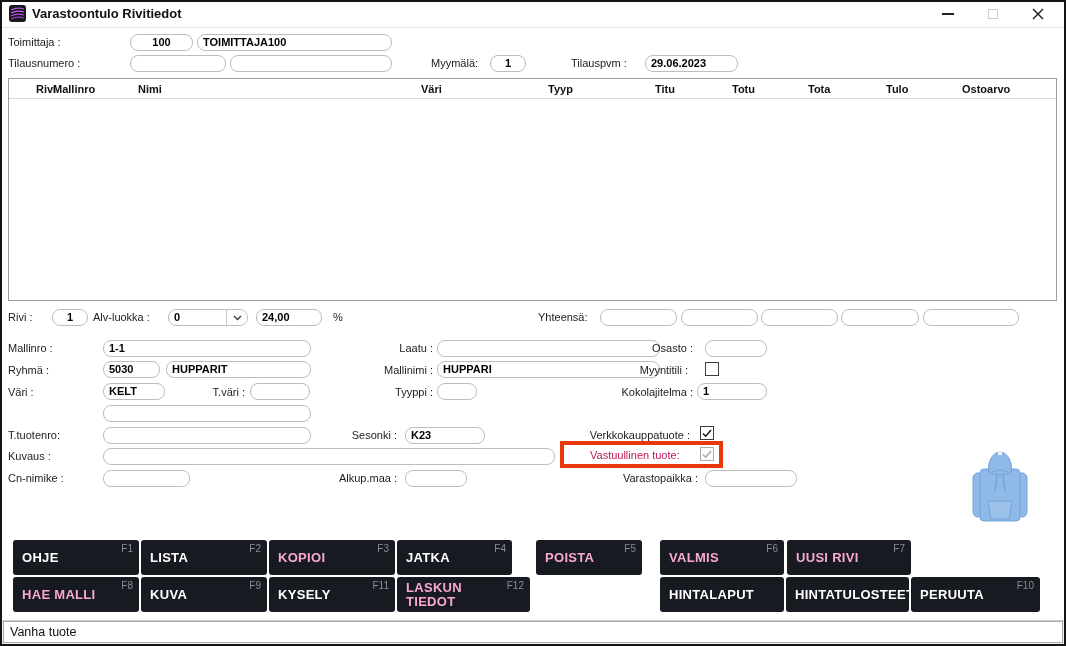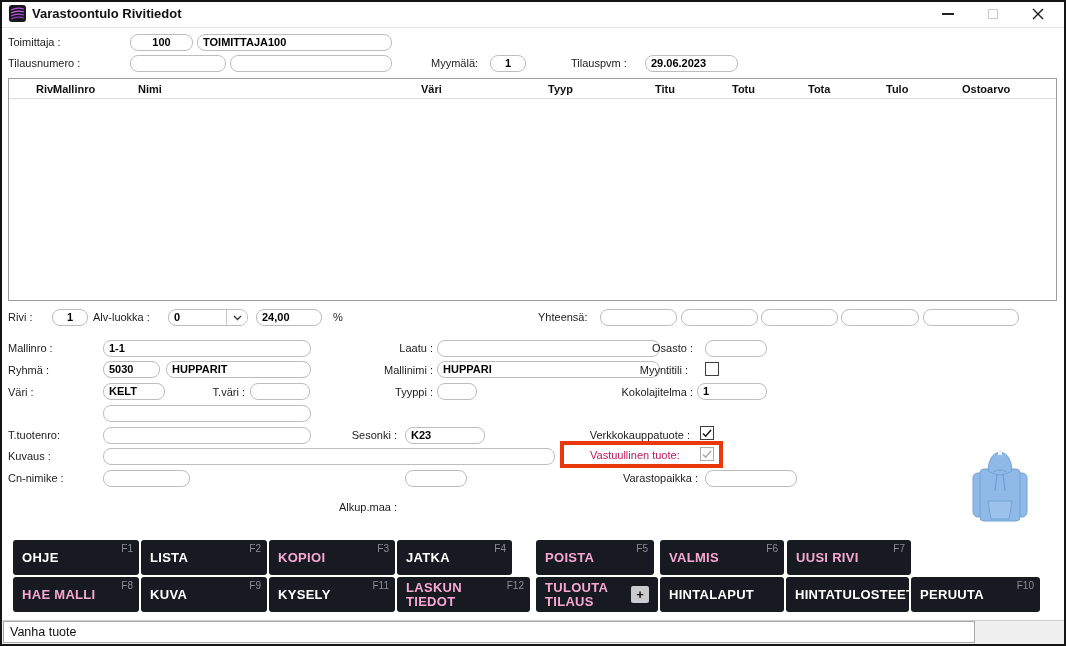--- a/index.html
+++ b/index.html
@@ -45,21 +45,21 @@
   
   .btn { position:absolute; height:35px; background:#171a21; border-radius:3px; color:#fff; }
   .btn .bl { position:absolute; left:9px; top:50%; transform:translateY(-50%); font-size:13px; font-weight:bold; letter-spacing:.3px; line-height:14px; white-space:pre-line; }
   .btn .fk { position:absolute; right:6px; top:3px; font-size:10px; color:#8a8e96; font-weight:normal; }
   .btn.dis .bl { color:#f9a8d4; }
   .plus-box { position:absolute; right:9px; top:9px; width:18px; height:17px; background:#c9cbce; border-radius:2px;
               display:flex; align-items:center; justify-content:center; font-size:13px; font-weight:bold; color:#111; }
 
   
   .status-strip { position:absolute; left:0; top:620px; width:1066px; height:26px; background:#f0f0f0; border-top:1px solid #cfcfcf; }
-  .status-box { position:absolute; left:3px; top:621px; width:972px; height:22px; background:#fff; border:1px solid #a9a9a9; }
+  .status-box { position:absolute; left:3px; top:621px; width:1060px; height:22px; background:#fff; border:1px solid #a9a9a9; }
   .status-text { position:absolute; left:6px; top:3px; font-size:12.5px; color:#111; }
 
   
   .product { position:absolute; left:968px; top:446px; width:64px; height:86px; background:#fff; display:flex; align-items:center; justify-content:center; }
 </style>
 </head>
 <body>
 
 <div class="window">
 
@@ -161,21 +161,21 @@
 
   <div class="lbl r" style="left:350px; top:364px; width:83px;">Mallinimi :</div>
   <div class="field" style="left:437px; top:361px; width:223px;">HUPPARI</div>
 
   <div class="lbl r" style="left:350px; top:386px; width:83px;">Tyyppi :</div>
   <div class="field" style="left:437px; top:383px; width:40px;"></div>
 
   <div class="lbl r" style="left:320px; top:429px; width:77px;">Sesonki :</div>
   <div class="field" style="left:405px; top:427px; width:80px;">K23</div>
 
-  <div class="lbl r" style="left:320px; top:472px; width:77px;margin-top:29px;">Alkup.maa :</div>
+  <div class="lbl r" style="left:320px; top:472px; width:77px;">Alkup.maa :</div>
   <div class="field" style="left:405px; top:470px; width:62px;"></div>
 
   <div class="lbl r" style="left:600px; top:342px; width:93px;">Osasto :</div>
   <div class="field" style="left:705px; top:340px; width:62px;"></div>
 
   <div class="lbl r" style="left:600px; top:364px; width:88px;">Myyntitili :</div>
   <div class="cb" style="left:705px; top:362px;"></div>
 
   <div class="lbl r" style="left:580px; top:386px; width:113px;">Kokolajitelma :</div>
   <div class="field" style="left:697px; top:383px; width:70px;">1</div>
@@ -220,21 +220,21 @@
       <span class="fk">F2</span>
     </div>
   <div class="btn dis" style="left:269px; top:540px; width:126px;">
       <span class="bl">KOPIOI</span>
       <span class="fk">F3</span>
     </div>
   <div class="btn" style="left:397px; top:540px; width:115px;">
       <span class="bl">JATKA</span>
       <span class="fk">F4</span>
     </div>
-  <div class="btn dis" style="left:536px; top:540px; width:118px;">
+  <div class="btn dis" style="left:536px; top:540px; width:106px;">
       <span class="bl">POISTA</span>
       <span class="fk">F5</span>
     </div>
   <div class="btn dis" style="left:660px; top:540px; width:124px;">
       <span class="bl">VALMIS</span>
       <span class="fk">F6</span>
     </div>
   <div class="btn dis" style="left:787px; top:540px; width:124px;">
       <span class="bl">UUSI RIVI</span>
       <span class="fk">F7</span>
@@ -250,25 +250,20 @@
     </div>
   <div class="btn" style="left:269px; top:577px; width:126px;">
       <span class="bl">KYSELY</span>
       <span class="fk">F11</span>
     </div>
   <div class="btn dis" style="left:397px; top:577px; width:133px;">
       <span class="bl">LASKUN
 TIEDOT</span>
       <span class="fk">F12</span>
     </div>
-  <div class="btn dis" style="left:536px; top:577px; width:122px;">
-      <span class="bl">TULOUTA
-TILAUS</span>
-      <span class="plus-box">+</span>
-    </div>
   <div class="btn" style="left:660px; top:577px; width:124px;">
       <span class="bl">HINTALAPUT</span>
     </div>
   <div class="btn" style="left:786px; top:577px; width:123px;">
       <span class="bl">HINTATULOSTEET</span>
     </div>
   <div class="btn" style="left:911px; top:577px; width:129px;">
       <span class="bl">PERUUTA</span>
       <span class="fk">F10</span>
     </div>

